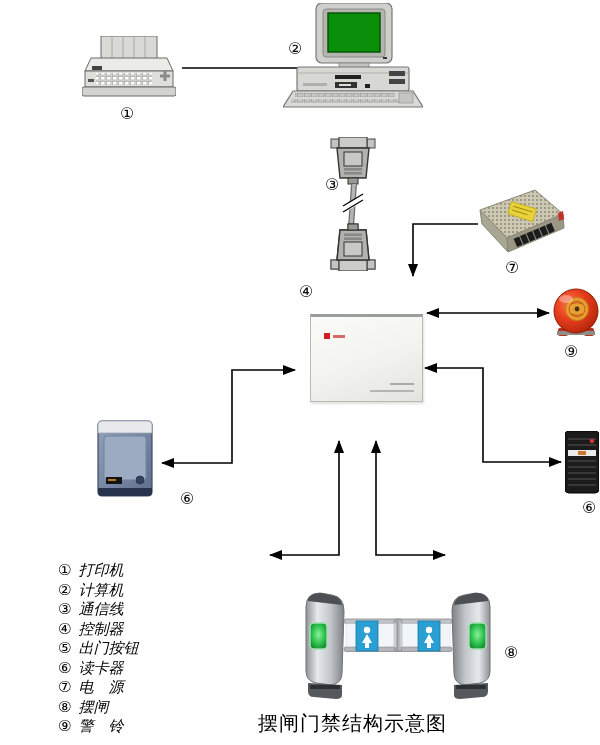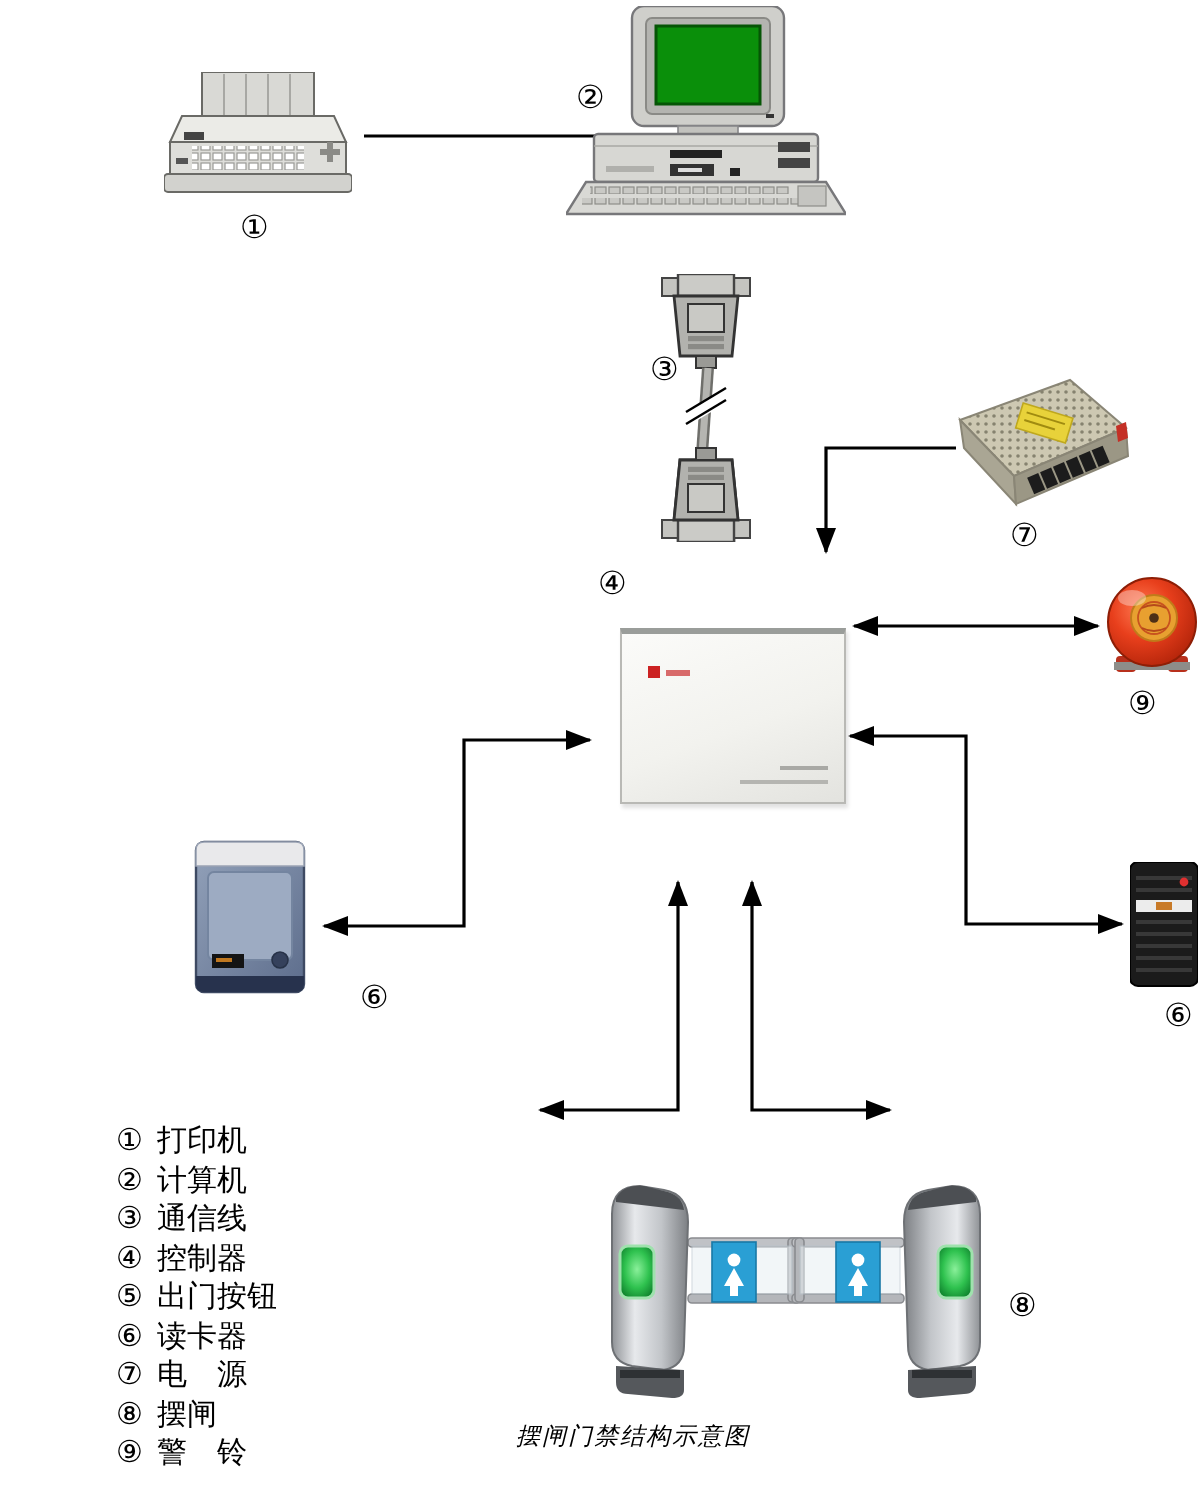--- a/index.html
+++ b/index.html
@@ -1,23 +1,23 @@
 <!DOCTYPE html>
 <html><head>
 <meta charset="utf-8">
 <style>
   html,body{margin:0;padding:0;background:#fff;}
   .canvas{position:relative;width:600px;height:745px;background:#ffffff;overflow:hidden;
           font-family:"DejaVu Sans", sans-serif;color:#000;}
   .abs{position:absolute;}
   .num-label{position:absolute;font-size:16px;line-height:16px;color:#000;}
   .legend{position:absolute;left:58px;top:561px;font-size:15px;line-height:19.5px;}
-  .legend-row{white-space:pre;}
+  .legend-row{white-space:pre;font-style:italic;}
   .legend-row .lnum{margin-right:7px;}
-  .diagram-title{position:absolute;left:258px;top:710px;font-size:12px;letter-spacing:1px;font-style:italic;}
+  .diagram-title{position:absolute;left:258px;top:710px;font-size:20px;letter-spacing:1px;}
   .controller-box{position:absolute;left:310px;top:314px;width:111px;height:84px;
       background:linear-gradient(160deg,#fbfbf9 0%,#f2f2ee 55%,#e3e3df 100%);
       border:1px solid #b9b9b5;border-top:3px solid #9a9d9a;box-shadow:1px 2px 2px rgba(0,0,0,0.12);}
   .ctrl-logo{position:absolute;left:13px;top:16px;width:6px;height:6px;background:#cc2222;}
   .ctrl-logo-text{position:absolute;left:22px;top:18px;width:12px;height:3px;background:#d86a6a;}
   .ctrl-text1{position:absolute;right:8px;bottom:16px;width:24px;height:2px;background:#a9a9a5;}
   .ctrl-text2{position:absolute;right:8px;bottom:9px;width:44px;height:2px;background:#b5b5b1;}
   svg{display:block;}
 </style>
 </head>

